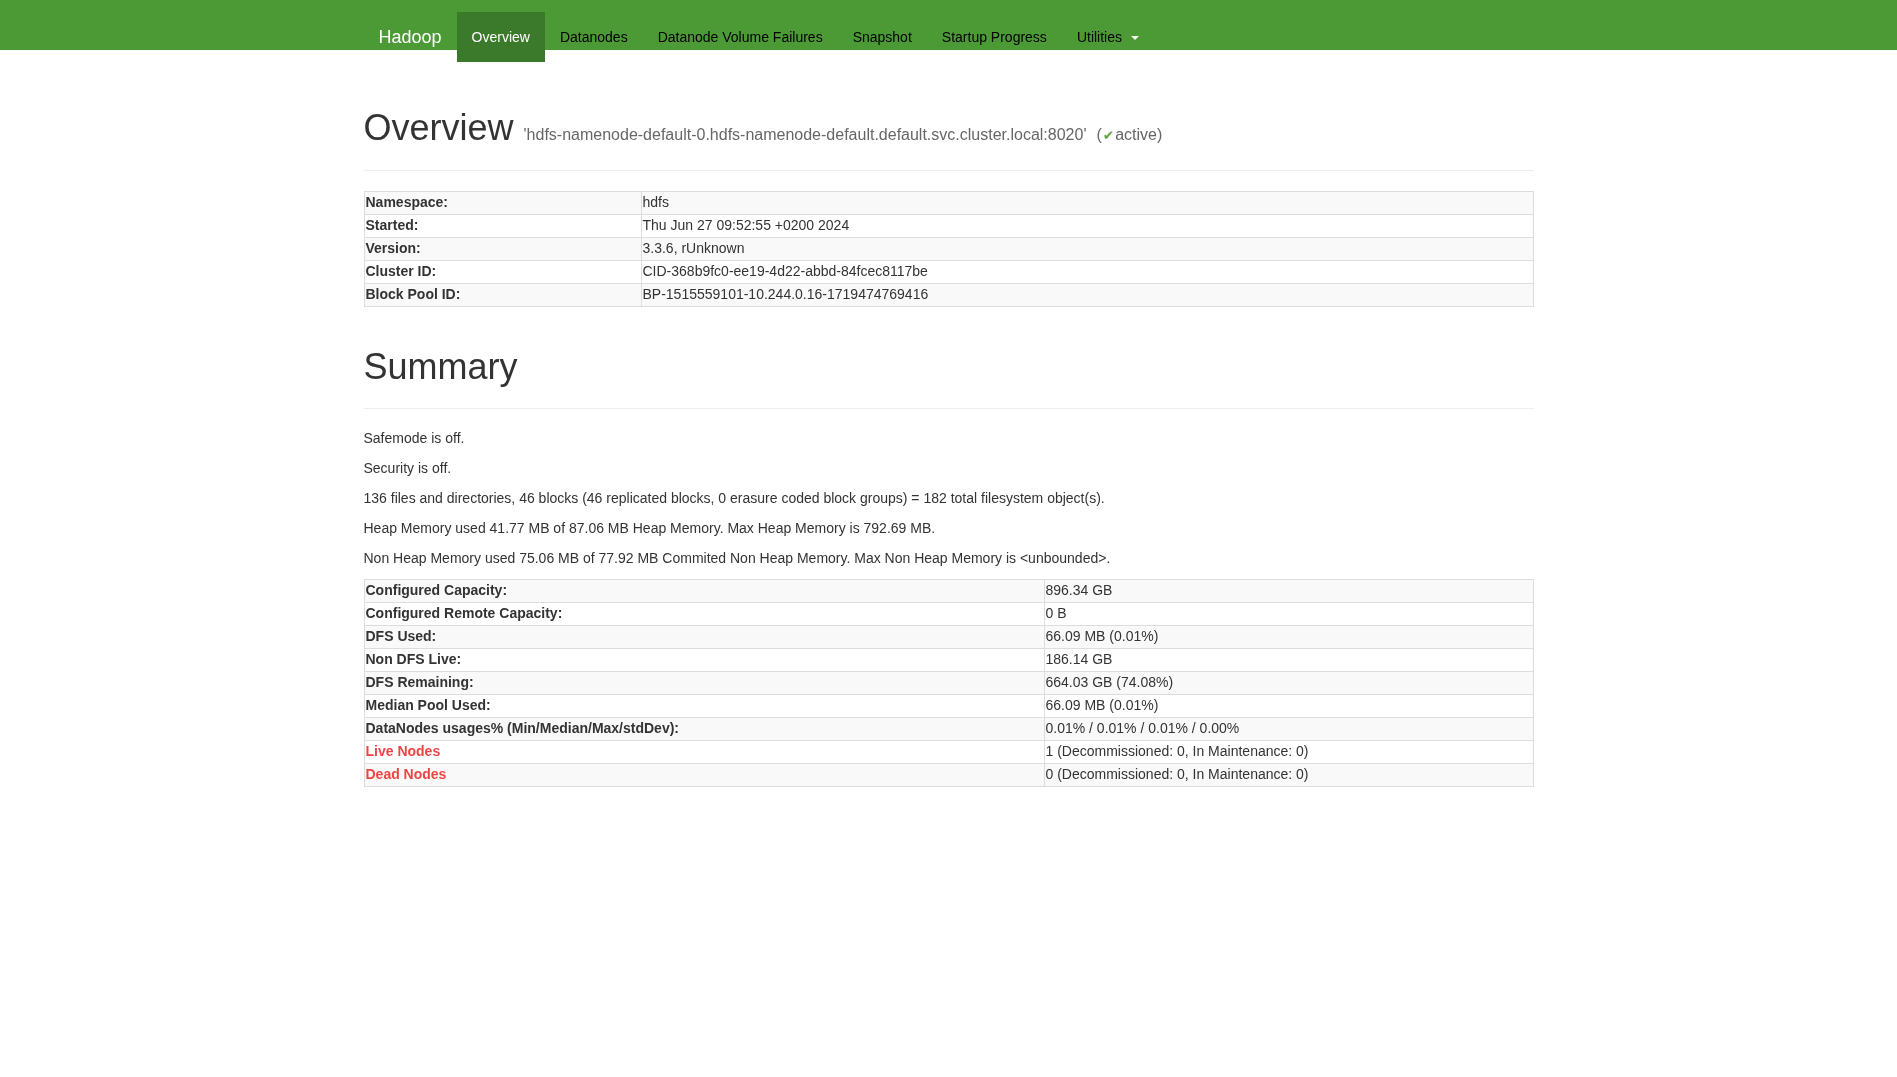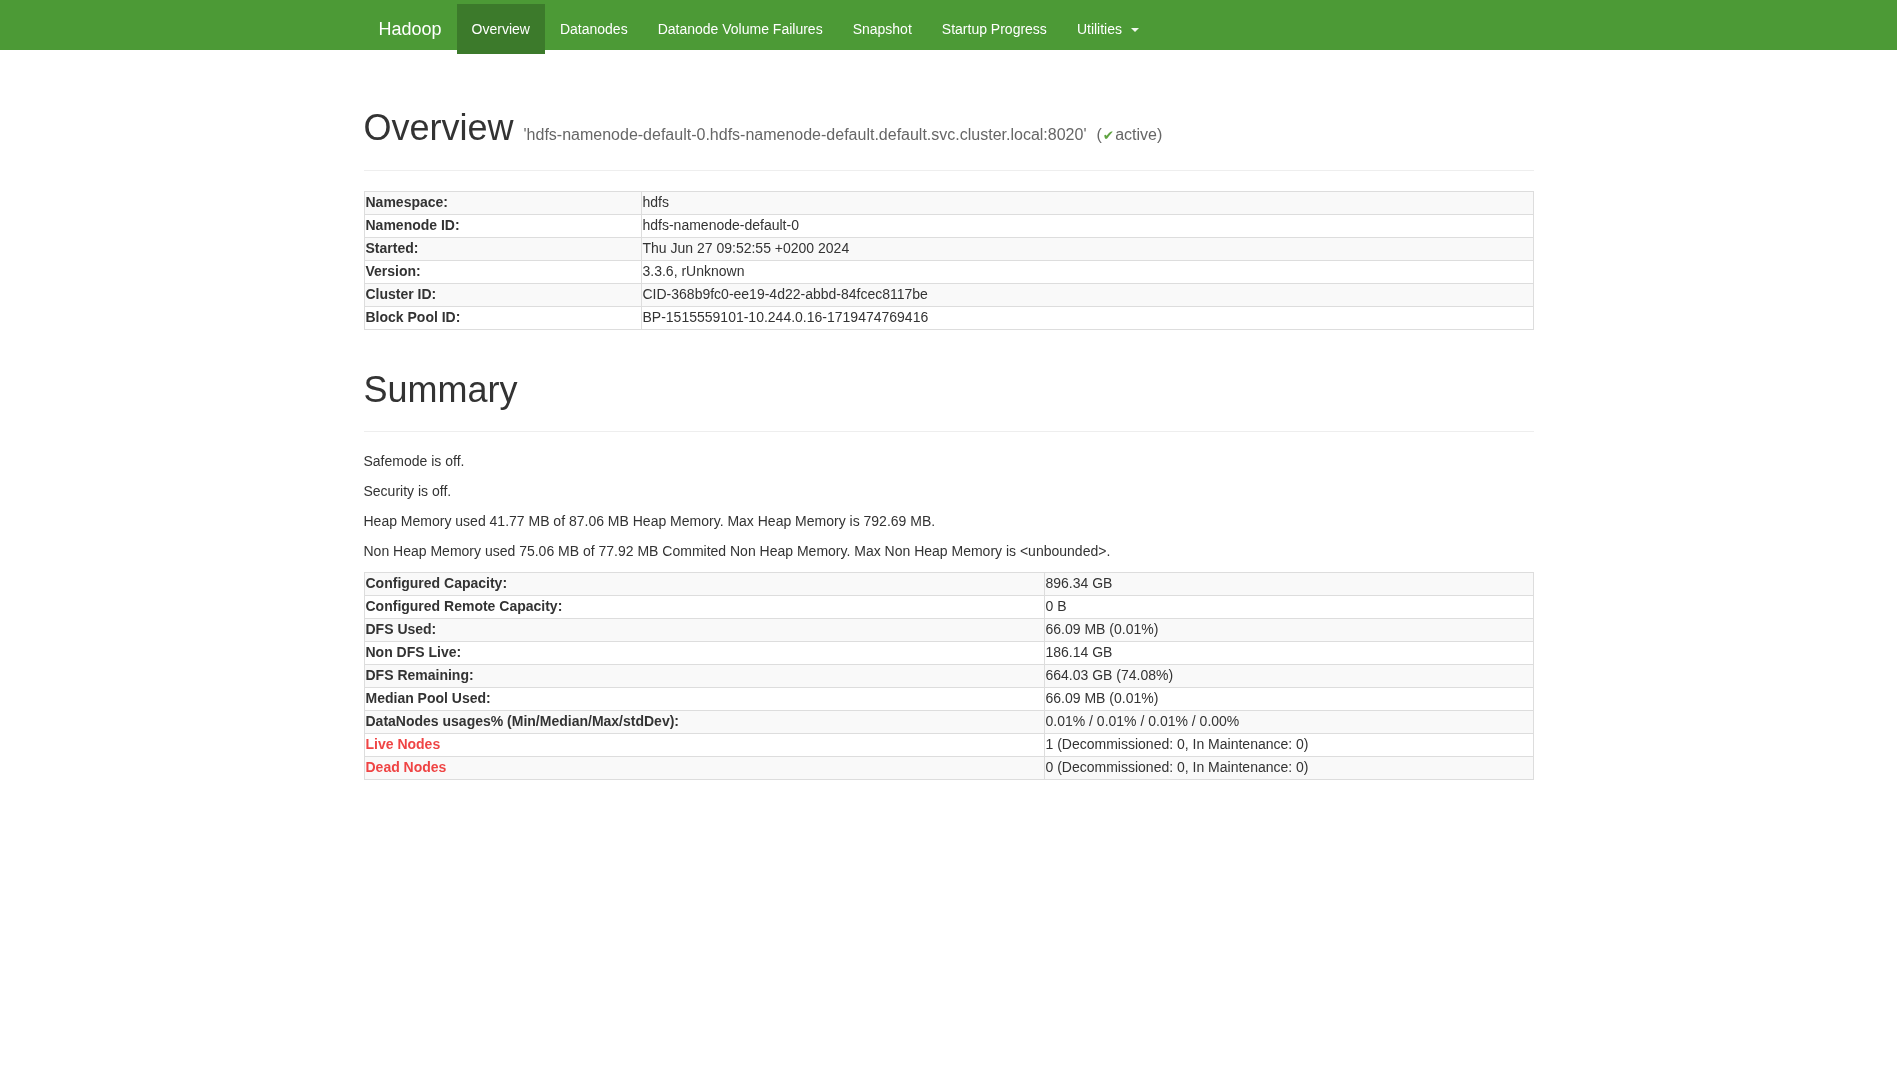--- a/index.html
+++ b/index.html
@@ -10,29 +10,29 @@
     background: #ffffff;
     color: #333333;
     font-family: "Liberation Sans", "DejaVu Sans", sans-serif;
     font-size: 14px;
     line-height: 1.42857;
   }
   .container { width: 1170px; margin: 0 auto; padding: 0 15px; }
 
   
   .navbar { height: 50px; background: #4C9A36; }
-  .navbar .container { display: flex; align-items: stretch; height: 64px; padding: 4px 15px; }
+  .navbar .container { display: flex; align-items: stretch; height: 64px; padding: 12px 15px; }
   .navbar-brand {
     display: block; padding: 15px; font-size: 18px; line-height: 20px;
     color: #ffffff; text-decoration: none; white-space: nowrap;
   }
   .navbar-nav { display: flex; margin: 0; padding: 0; list-style: none; }
   .navbar-nav a {
     display: block; padding: 15px; font-size: 14px; line-height: 20px;
-    color: #ffffff; text-decoration: none; white-space: nowrap;
+    color: #000000; text-decoration: none; white-space: nowrap;
   }
   .navbar-nav li.active a { background: #3C7A2B; color: #ffffff; }
   .caret {
     display: inline-block; width: 0; height: 0; margin-left: 5px; vertical-align: middle;
     border-top: 4px solid #f2f7ef; border-right: 4px solid transparent; border-left: 4px solid transparent;
   }
 
   
   .page-header { margin: 58px 0 20px; padding-bottom: 22px; border-bottom: 1px solid #eeeeee; }
   .page-header.second { margin-top: 40px; }
@@ -109,24 +109,20 @@
     <colgroup>
         <col style="width:277px">
         <col>
       </colgroup>
     <tbody>
       <tr>
         <th>Namespace:</th>
         <td>hdfs</td>
       </tr>
       <tr>
-        <th>Namenode ID:</th>
-        <td>hdfs-namenode-default-0</td>
-      </tr>
-      <tr>
         <th>Started:</th>
         <td>Thu Jun 27 09:52:55 +0200 2024</td>
       </tr>
       <tr>
         <th>Version:</th>
         <td>3.3.6, rUnknown</td>
       </tr>
       <tr>
         <th>Cluster ID:</th>
         <td>CID-368b9fc0-ee19-4d22-abbd-84fcec8117be</td>
@@ -137,20 +133,21 @@
       </tr>
     </tbody>
   </table>
 
   <div class="page-header second">
     <h1>Summary</h1>
   </div>
 
   <p class="sum">Safemode is off.</p>
   <p class="sum">Security is off.</p>
+  <p class="sum">136 files and directories, 46 blocks (46 replicated blocks, 0 erasure coded block groups) = 182 total filesystem object(s).</p>
   <p class="sum">Heap Memory used 41.77 MB of 87.06 MB Heap Memory. Max Heap Memory is 792.69 MB.</p>
   <p class="sum">Non Heap Memory used 75.06 MB of 77.92 MB Commited Non Heap Memory. Max Non Heap Memory is &lt;unbounded&gt;.</p>
 
   <table class="tbl">
     <colgroup>
         <col style="width:680px">
         <col>
       </colgroup>
     <tbody>
       <tr>

